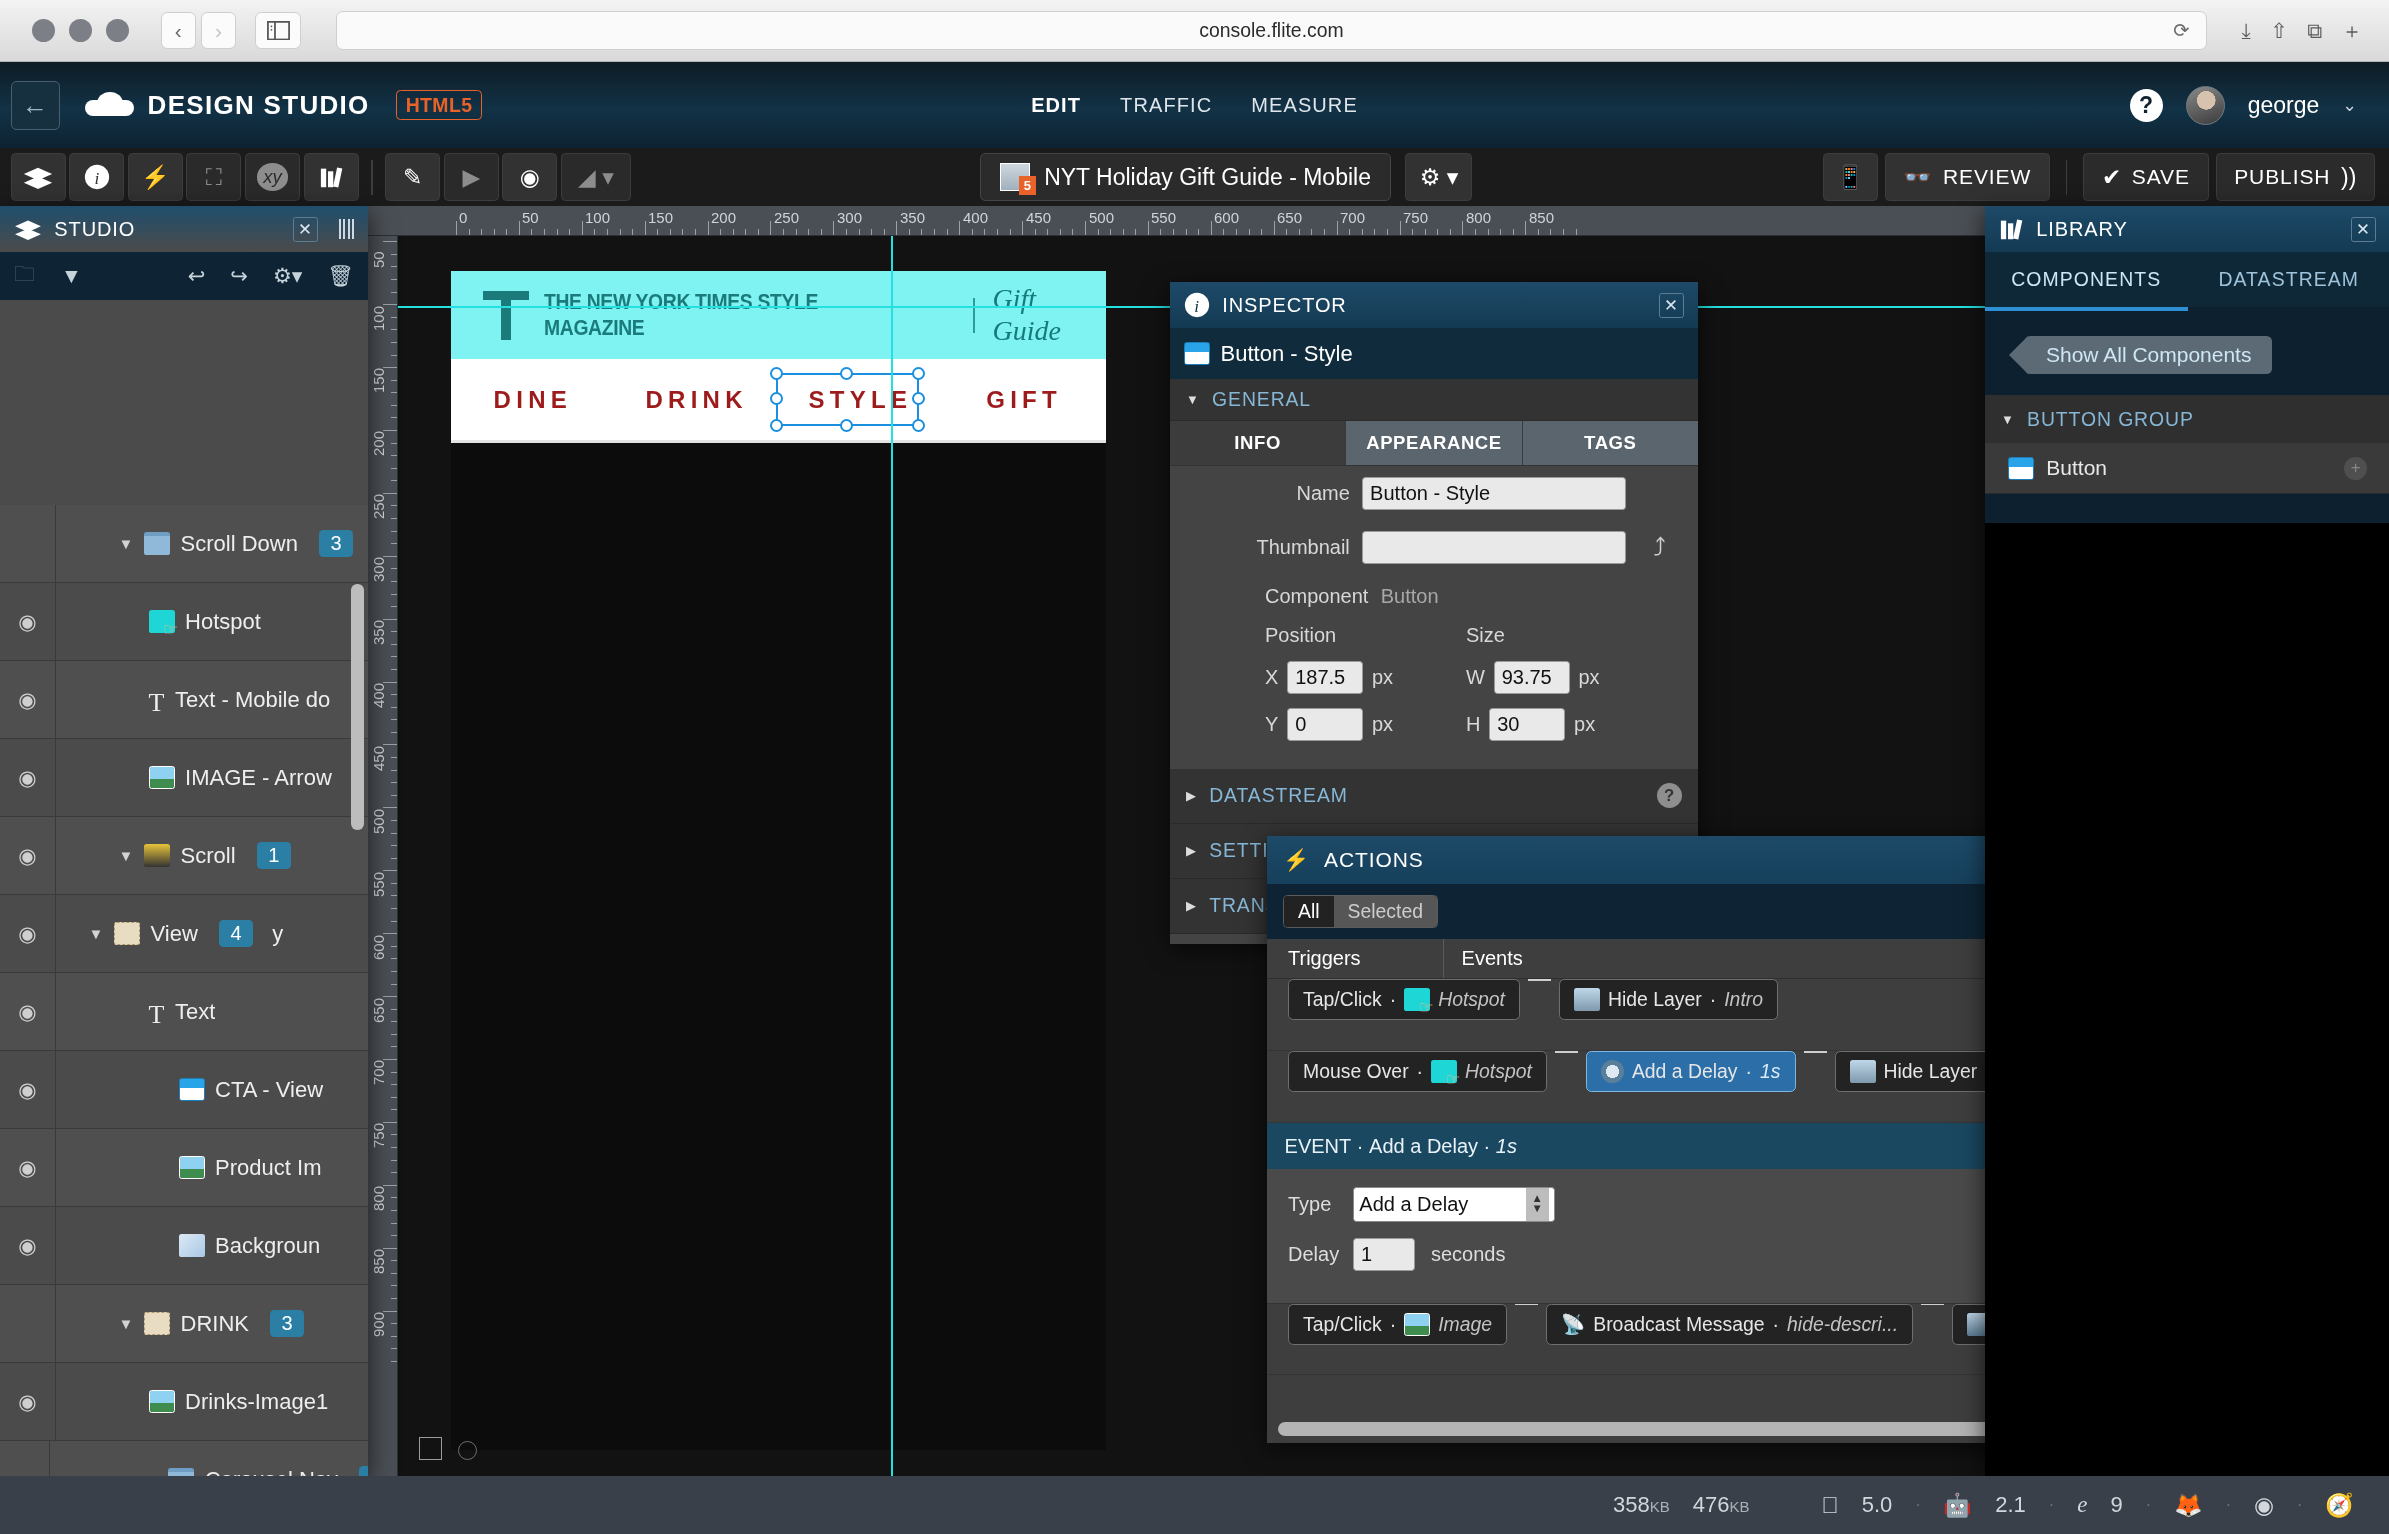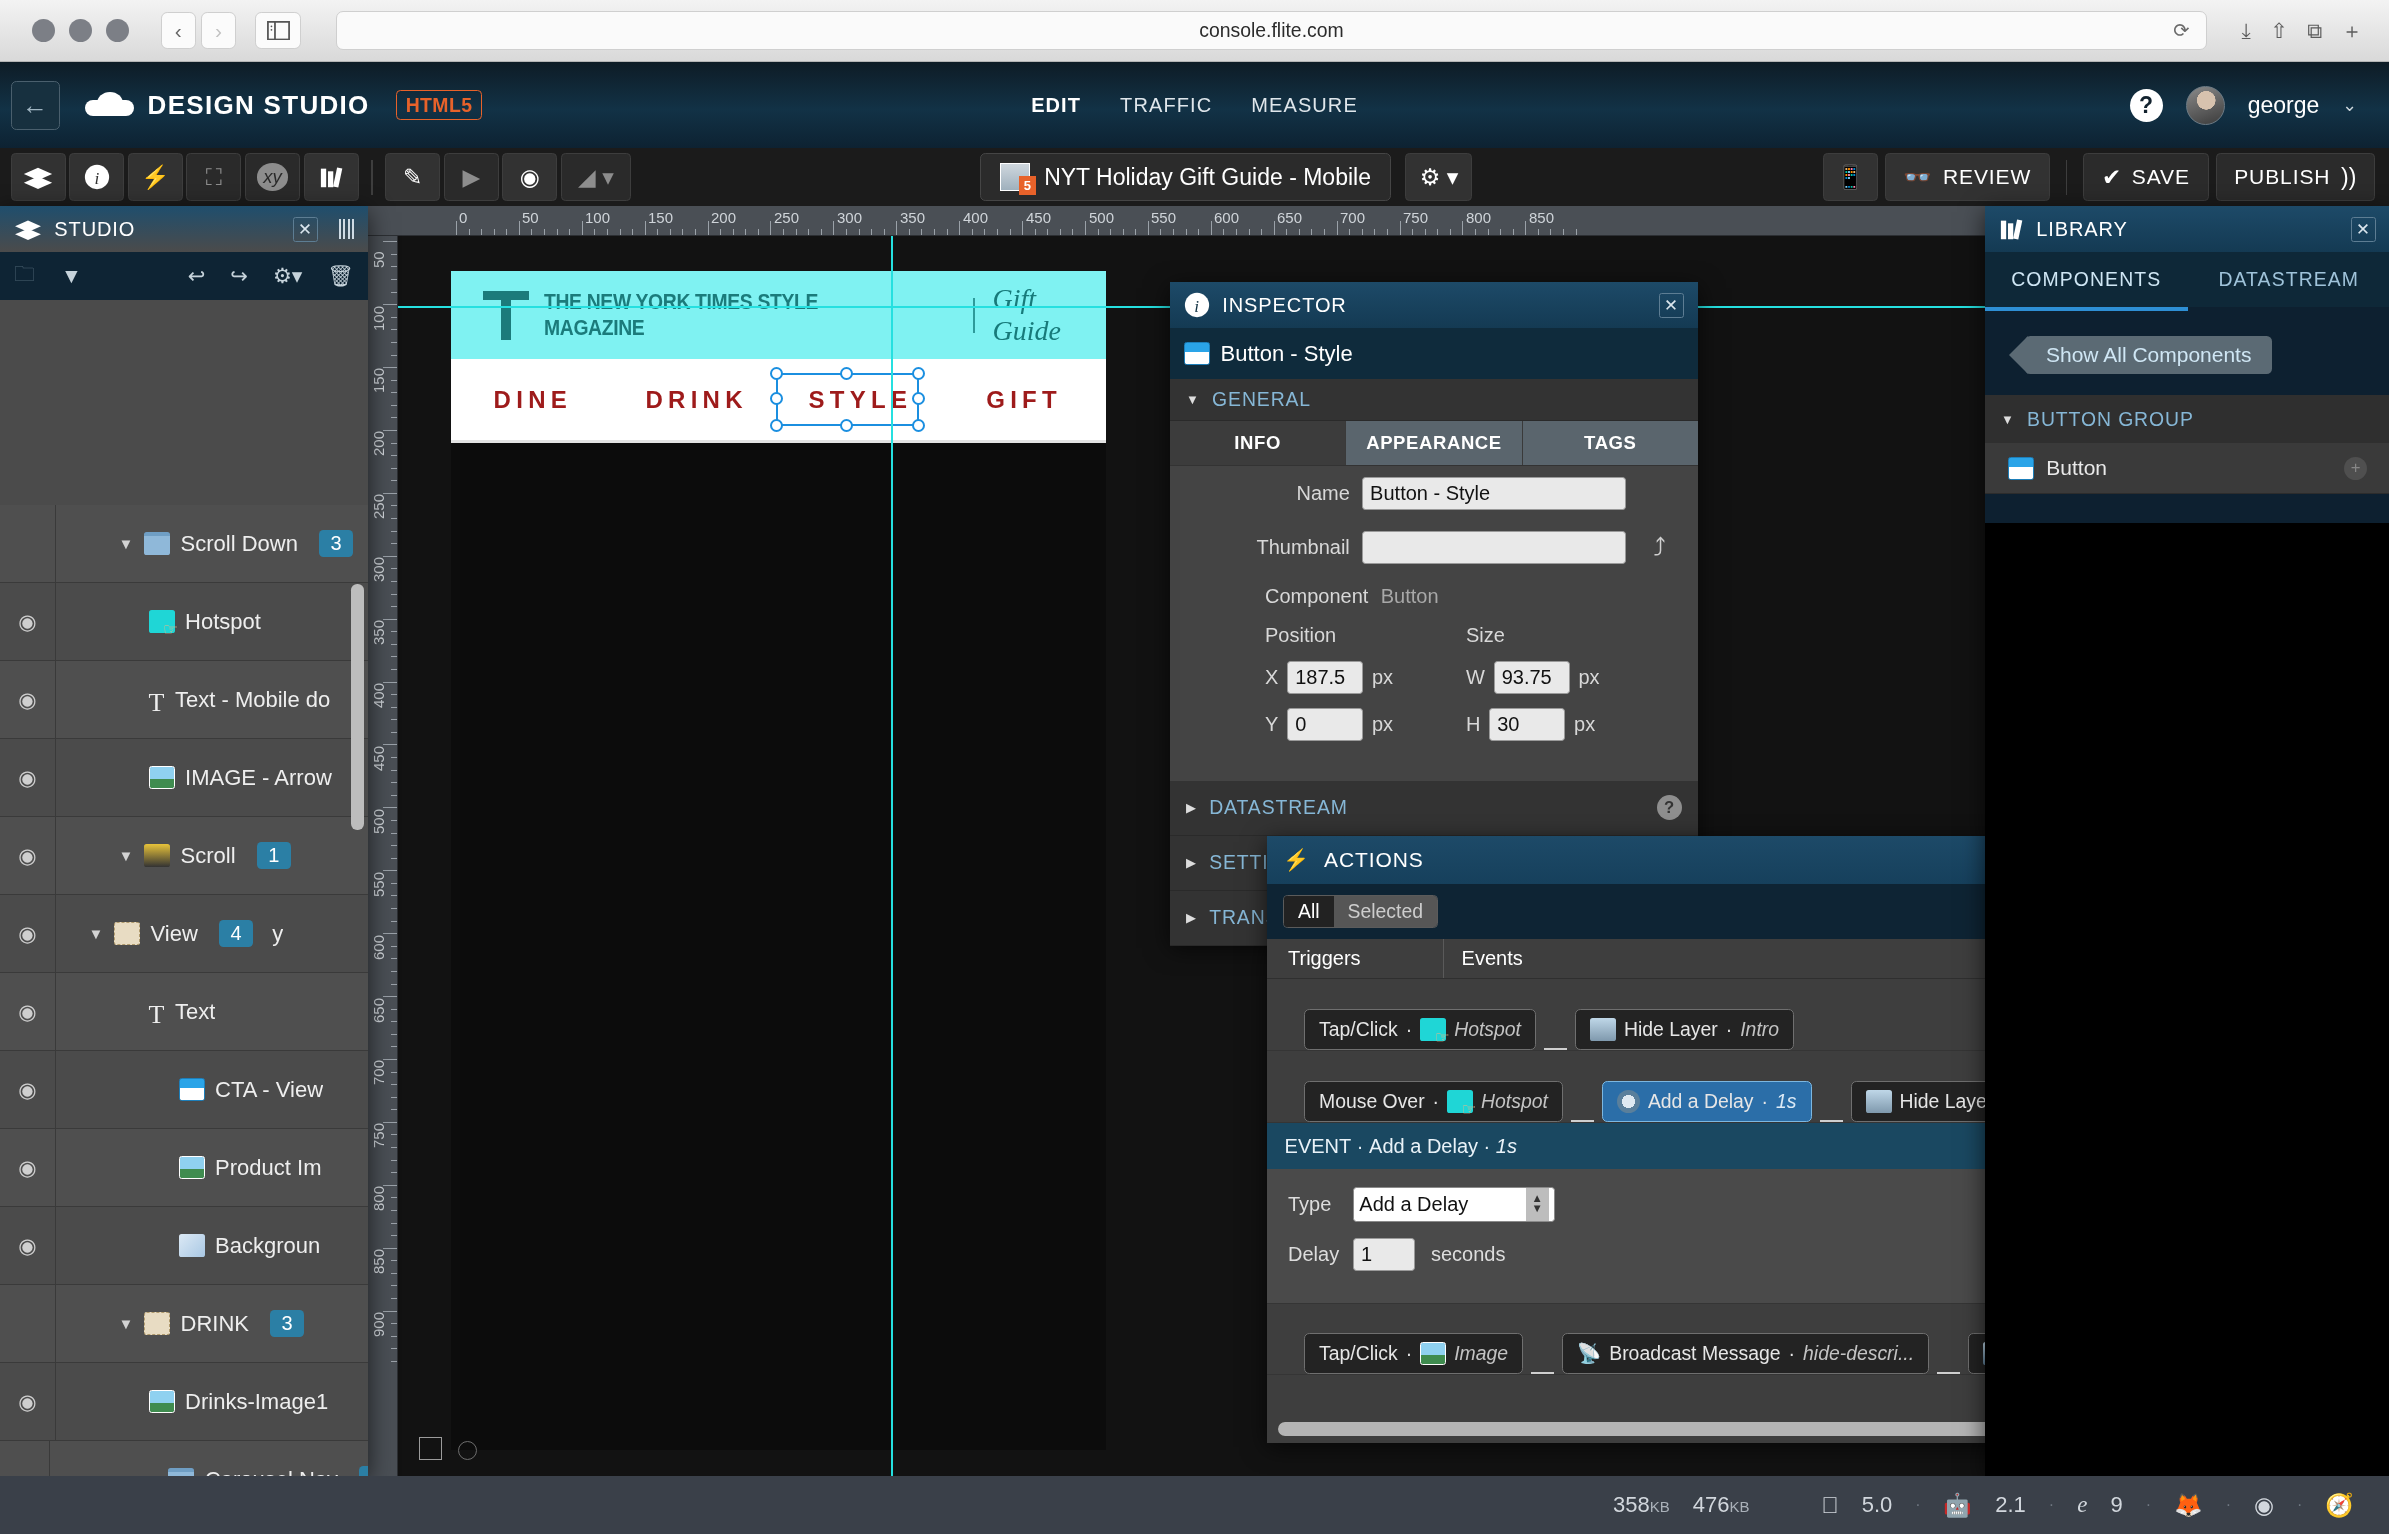--- a/index.html
+++ b/index.html
@@ -160,21 +160,21 @@
   .sect .q{margin-left:auto;width:25px;height:25px;border-radius:50%;background:#8e8e8e;color:#333;
     display:flex;align-items:center;justify-content:center;font-size:16.7px;font-weight:bold;}
   .tabs{display:flex;background:#4a4a4a;border-bottom:0.9px solid #333;}
   .tab{flex:1;height:44px;display:flex;align-items:center;justify-content:center;color:#fff;font-size:18.5px;
     font-weight:bold;letter-spacing:0.6px;border-right:0.9px solid #3a3a3a;}
   .tab.active{background:#3c3c3c;}
   .tab.on{background:#5a656d;}
   .frow{display:flex;align-items:center;gap:12.3px;padding:10.6px 17.6px;color:#d8d8d8;font-size:20px;justify-content:flex-end;}
   .inp{background:#e9e9e9;border:0.9px solid #9a9a9a;border-radius:3.5px;height:33px;color:#111;font-size:20px;
     padding:0 7px;display:flex;align-items:center;}
-  .insp-body{background:#444;padding-bottom:26px;}
+  .insp-body{background:#444;padding-bottom:14px;}
   .grid2{display:flex;gap:37px;padding:5.3px 17.6px 14px 95px;color:#d8d8d8;font-size:20px;}
   .lbl-sm{color:#d8d8d8;font-size:20px;}
 
   
   #actions{left:1267px;top:836px;width:1056px;height:607px;background:#3e3e3e;}
   .act-title{height:48px;background:linear-gradient(180deg,#1d4a68,#16405c);display:flex;align-items:center;
     gap:14px;padding:0 16px;color:#fff;font-size:21px;letter-spacing:0.9px;}
   .act-tools{height:55px;background:#0e2434;display:flex;align-items:center;padding:0 16px;gap:12.3px;color:#cfdde7;}
   .seg{display:flex;border:0.9px solid #5b5b5b;border-radius:4.4px;overflow:hidden;}
   .seg div{padding:4.4px 14px;font-size:19.4px;background:#565656;color:#cdcdcd;}
@@ -184,21 +184,21 @@
     align-items:center;justify-content:center;font-size:21px;font-weight:bold;}
   .colhead{display:flex;height:40px;align-items:center;color:#fff;font-size:20px;background:#3e3e3e;
     border-bottom:0.9px solid #2f2f2f;}
   .colhead .c1{width:176px;padding-left:5.3px;}
   .chip{border:0.9px solid #6f6f6f;border-radius:5.3px;background:#232323;color:#e6e6e6;font-size:19.4px;
     padding:8px 14px;display:inline-flex;align-items:center;gap:8px;white-space:nowrap;}
   .chip.sel{background:#2b6ea8;border-color:#7cb7e0;}
   .chip i{font-style:italic;color:#c3c3c3;}
   .chip.sel i{color:#dceaf6;}
   .wire{height:1.8px;background:#cfcfcf;width:23px;}
-  .act-row{display:flex;align-items:flex-end;height:72px;padding-left:37px;gap:8px;border-bottom:0.9px solid #353535;}
+  .act-row{display:flex;align-items:flex-start;height:72px;padding-left:21px;gap:8px;border-bottom:0.9px solid #353535;}
   .ev-panel{background:#4a4a4a;}
   .ev-head{height:46px;background:#1a4861;display:flex;align-items:center;padding:0 17.6px;color:#e9f2f8;font-size:20px;}
   .ev-head .x{margin-left:auto;color:#cfe0ec;font-size:17.6px;}
   .ev-body{padding:17.6px 0 16px 21px;}
   .ev-line{display:flex;align-items:center;gap:16px;color:#ddd;font-size:20px;margin-bottom:16px;}
   .select{background:#fff;border:0.9px solid #8a8a8a;border-radius:3.5px;height:35px;min-width:202px;
     display:flex;align-items:center;padding:0 5.3px;color:#111;font-size:20px;position:relative;}
   .select .arrows{margin-left:auto;background:#bdbdbd;width:23px;height:33px;display:flex;flex-direction:column;
     align-items:center;justify-content:center;color:#333;font-size:11.4px;line-height:9.7px;}
   .act-hscroll{position:absolute;left:10.6px;right:35px;bottom:7px;height:14px;background:#2a2a22;border-radius:7px;}

